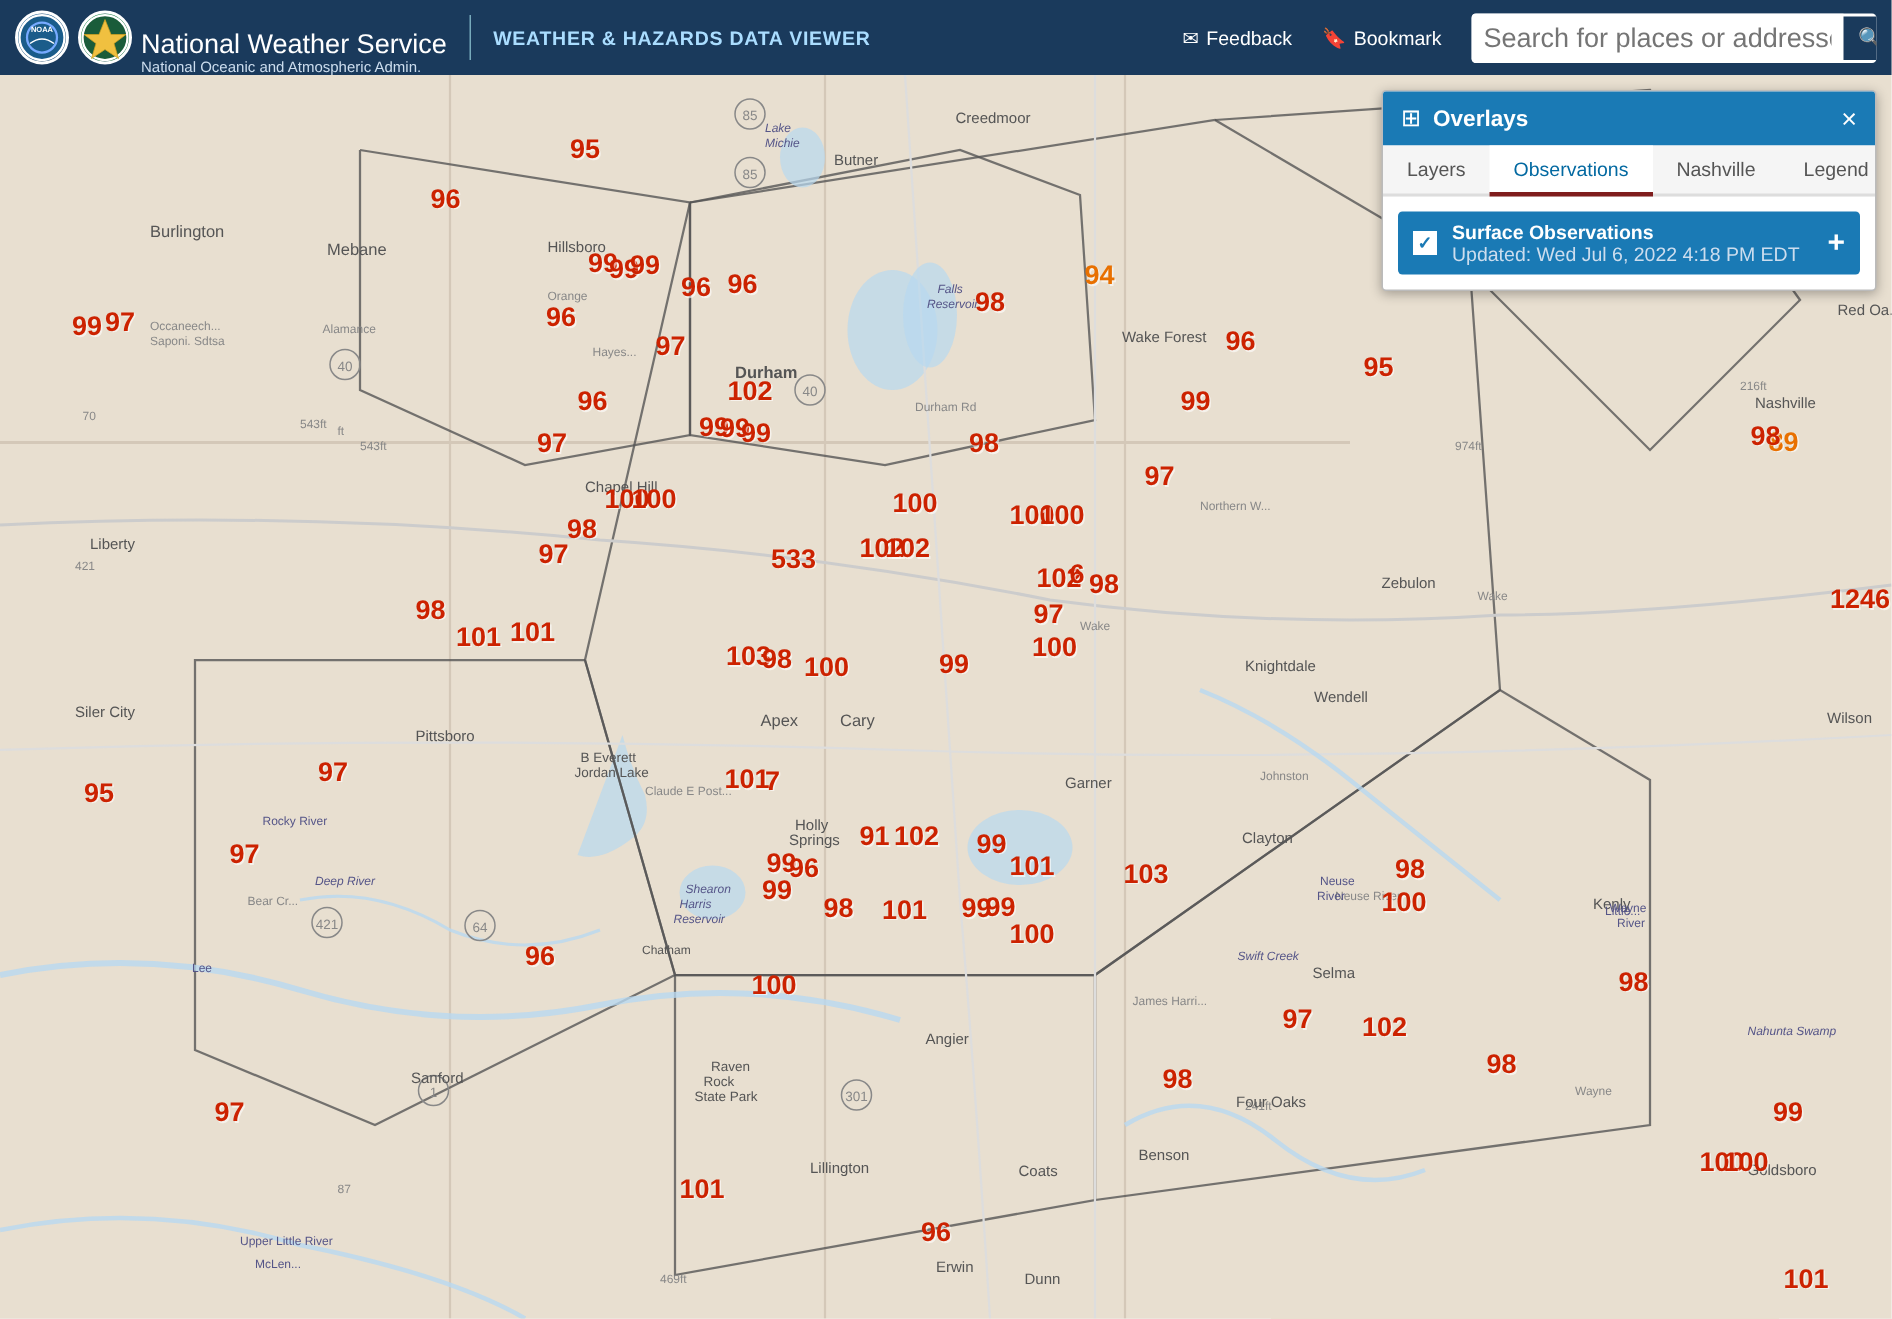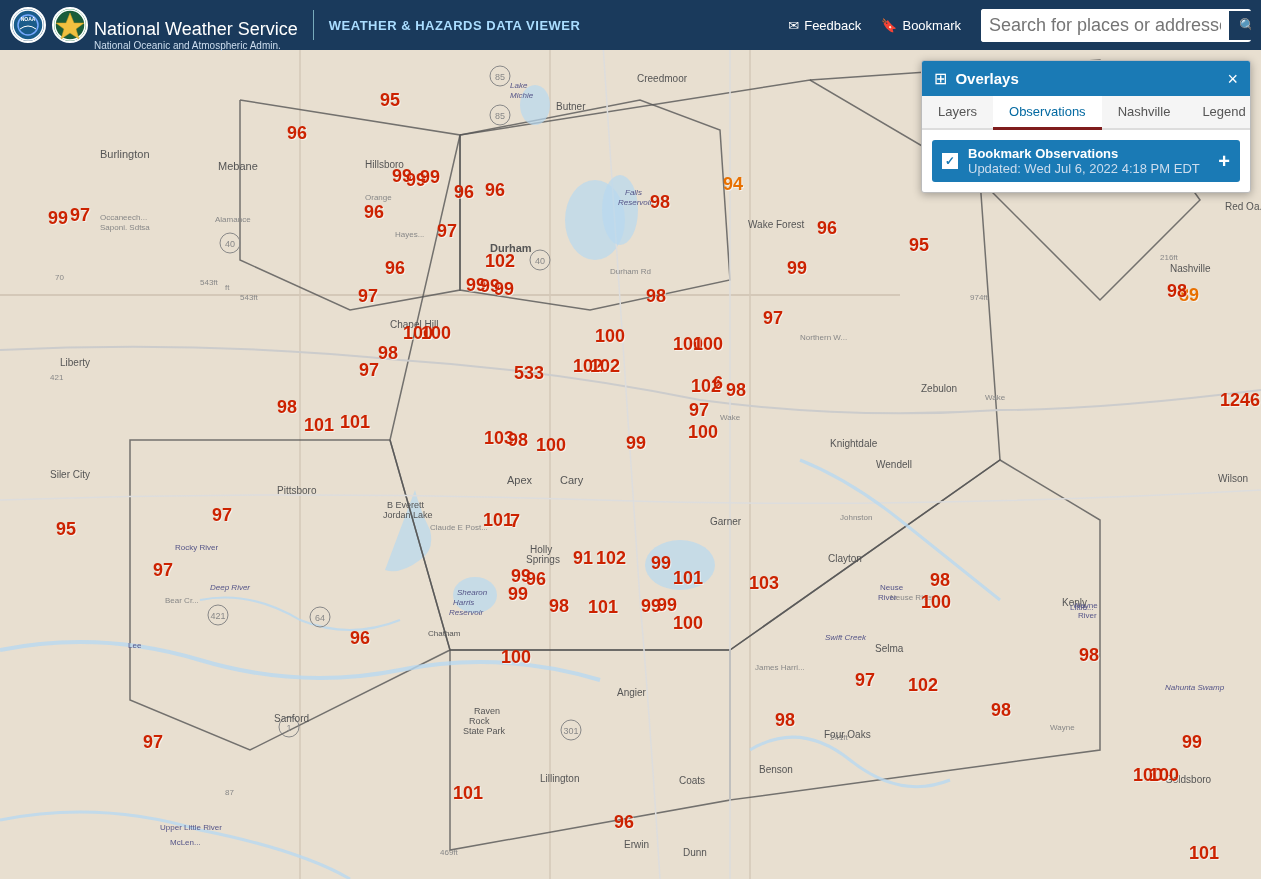--- a/index.html
+++ b/index.html
@@ -526,19 +526,19 @@
     <div class="overlay-tab active">Observations</div>
     <div class="overlay-tab">Nashville</div>
     <div class="overlay-tab">Legend</div>
   </div>
   <div id="overlay-content">
     <div class="surface-obs-row">
       <div class="surface-obs-checkbox">
         <span class="check">✓</span>
       </div>
       <div class="surface-obs-info">
-        <div class="surface-obs-title">Bookmark Observations</div>
+        <div class="surface-obs-title">Surface Observations</div>
         <div class="surface-obs-subtitle">Updated: Wed Jul 6, 2022 4:18 PM EDT</div>
       </div>
       <div class="surface-obs-plus">+</div>
     </div>
   </div>
 </div>
 
 </body></html>

